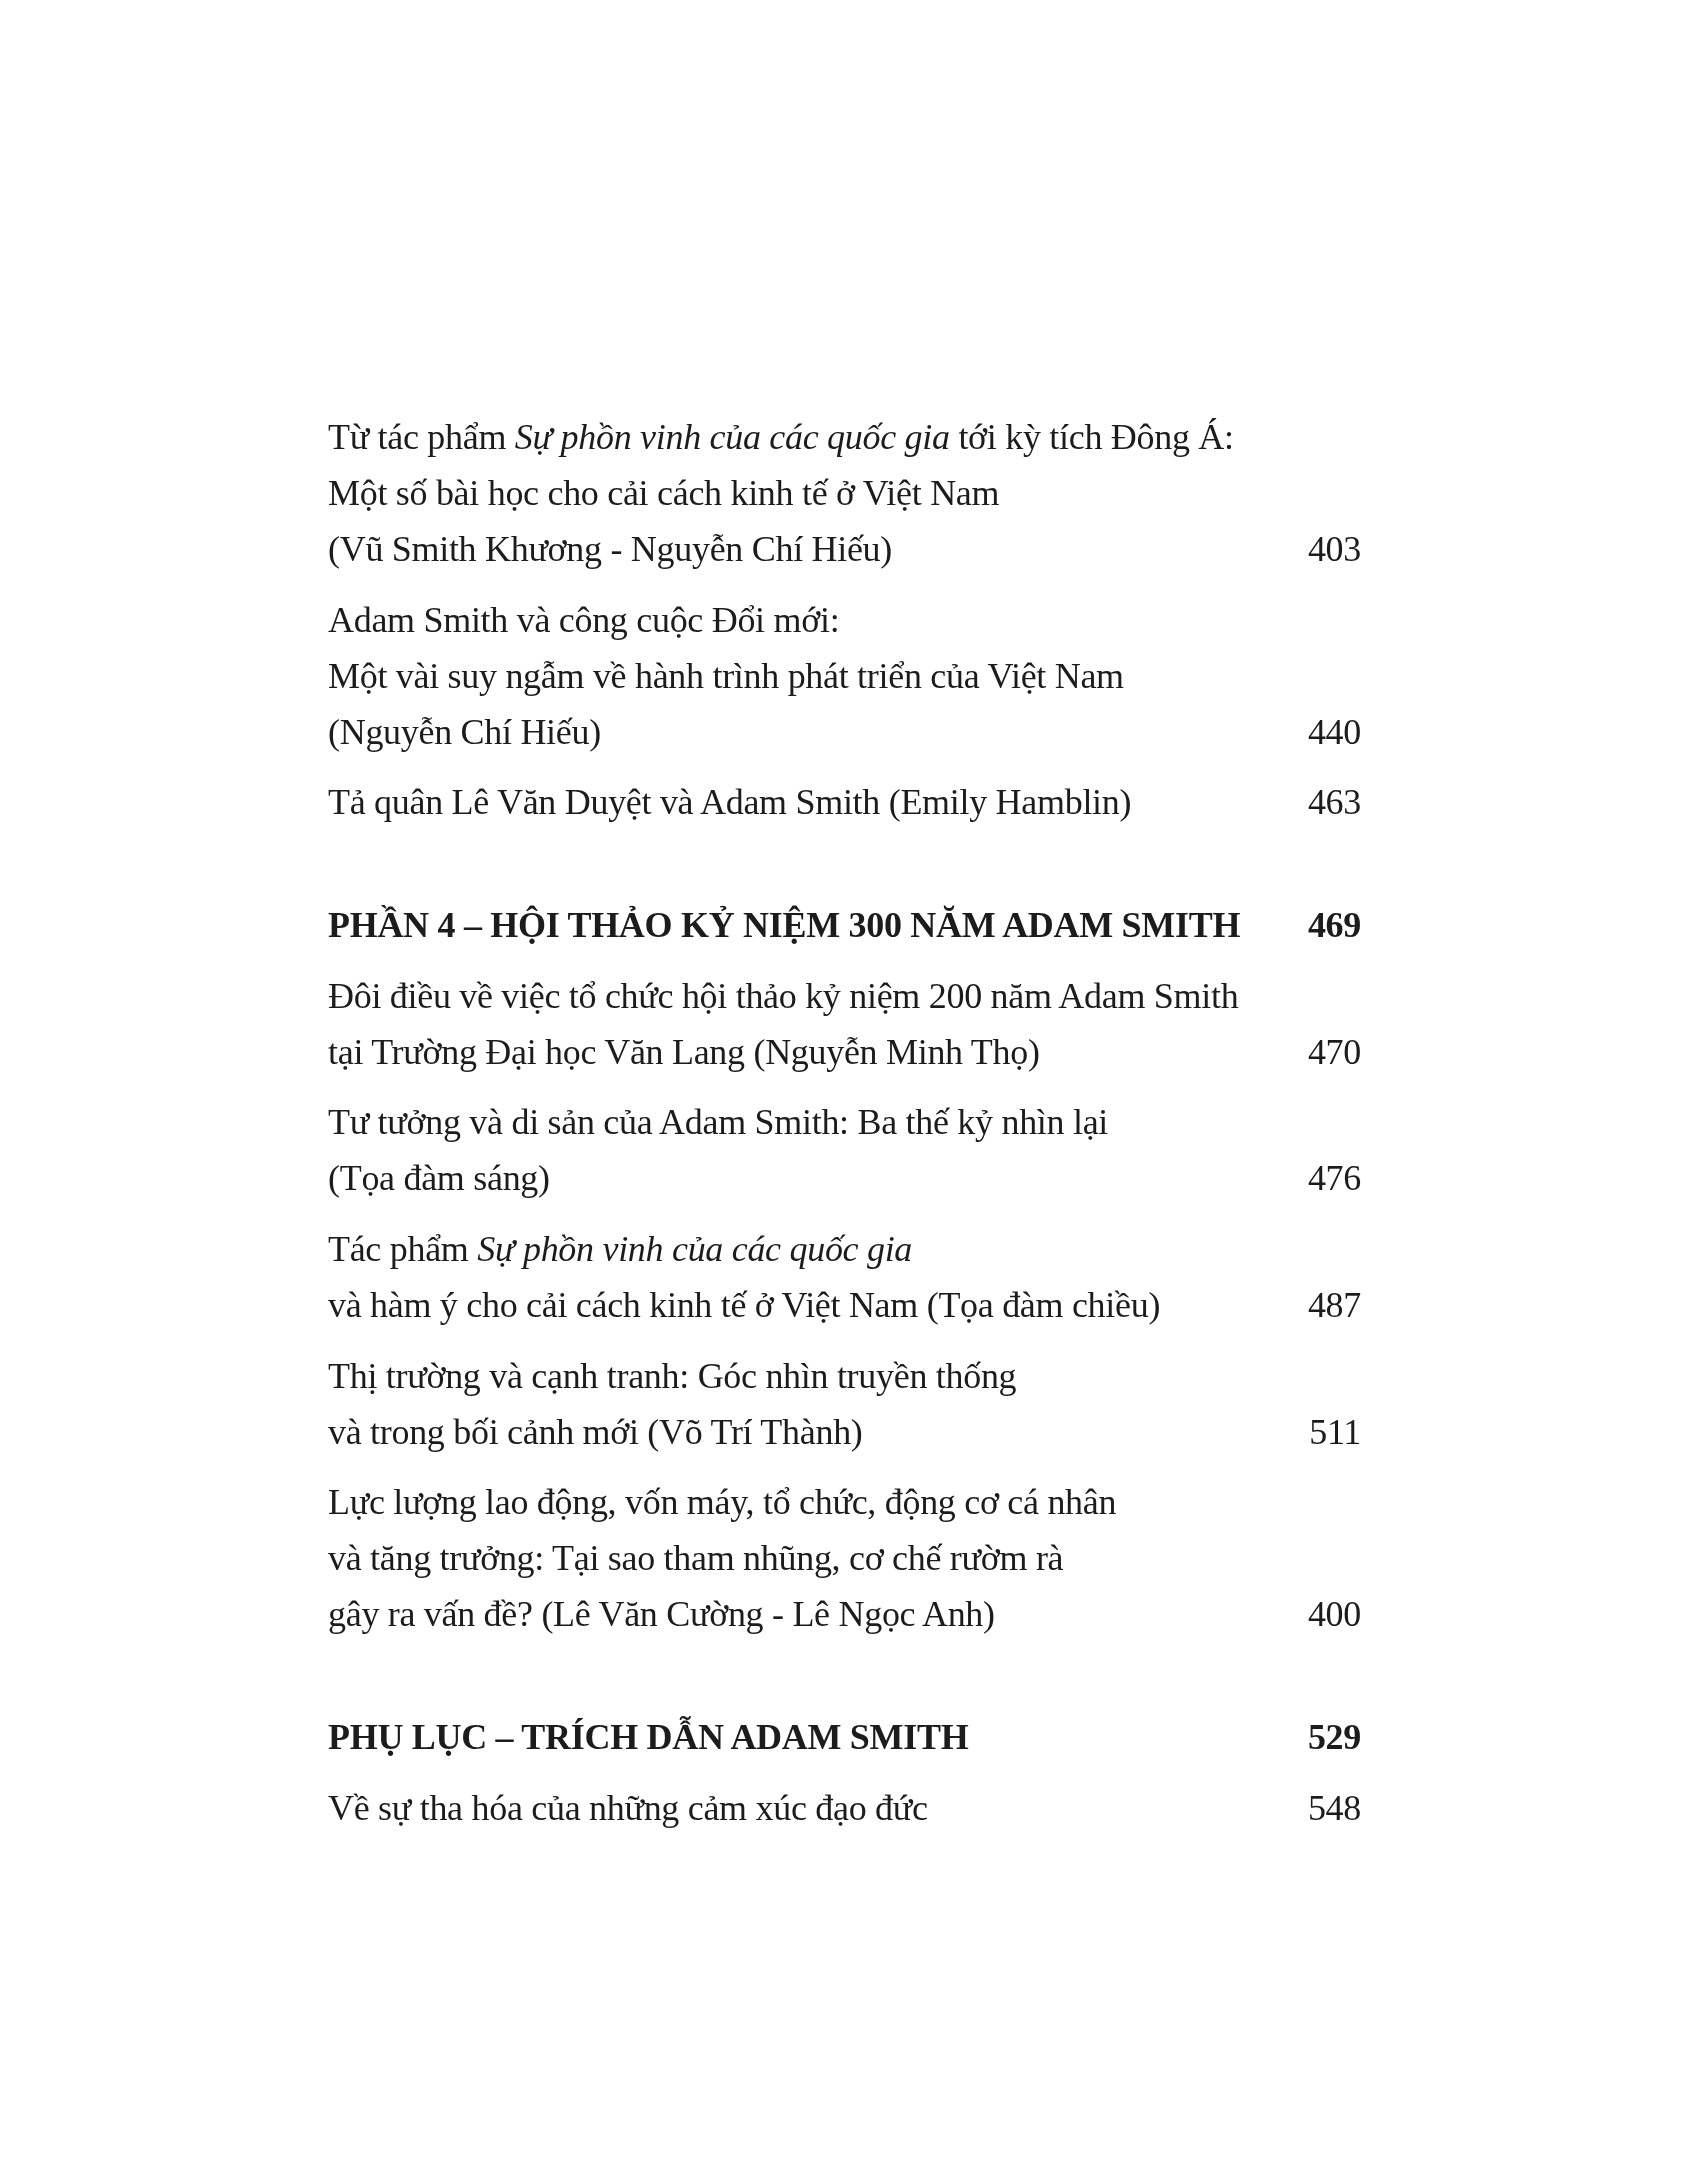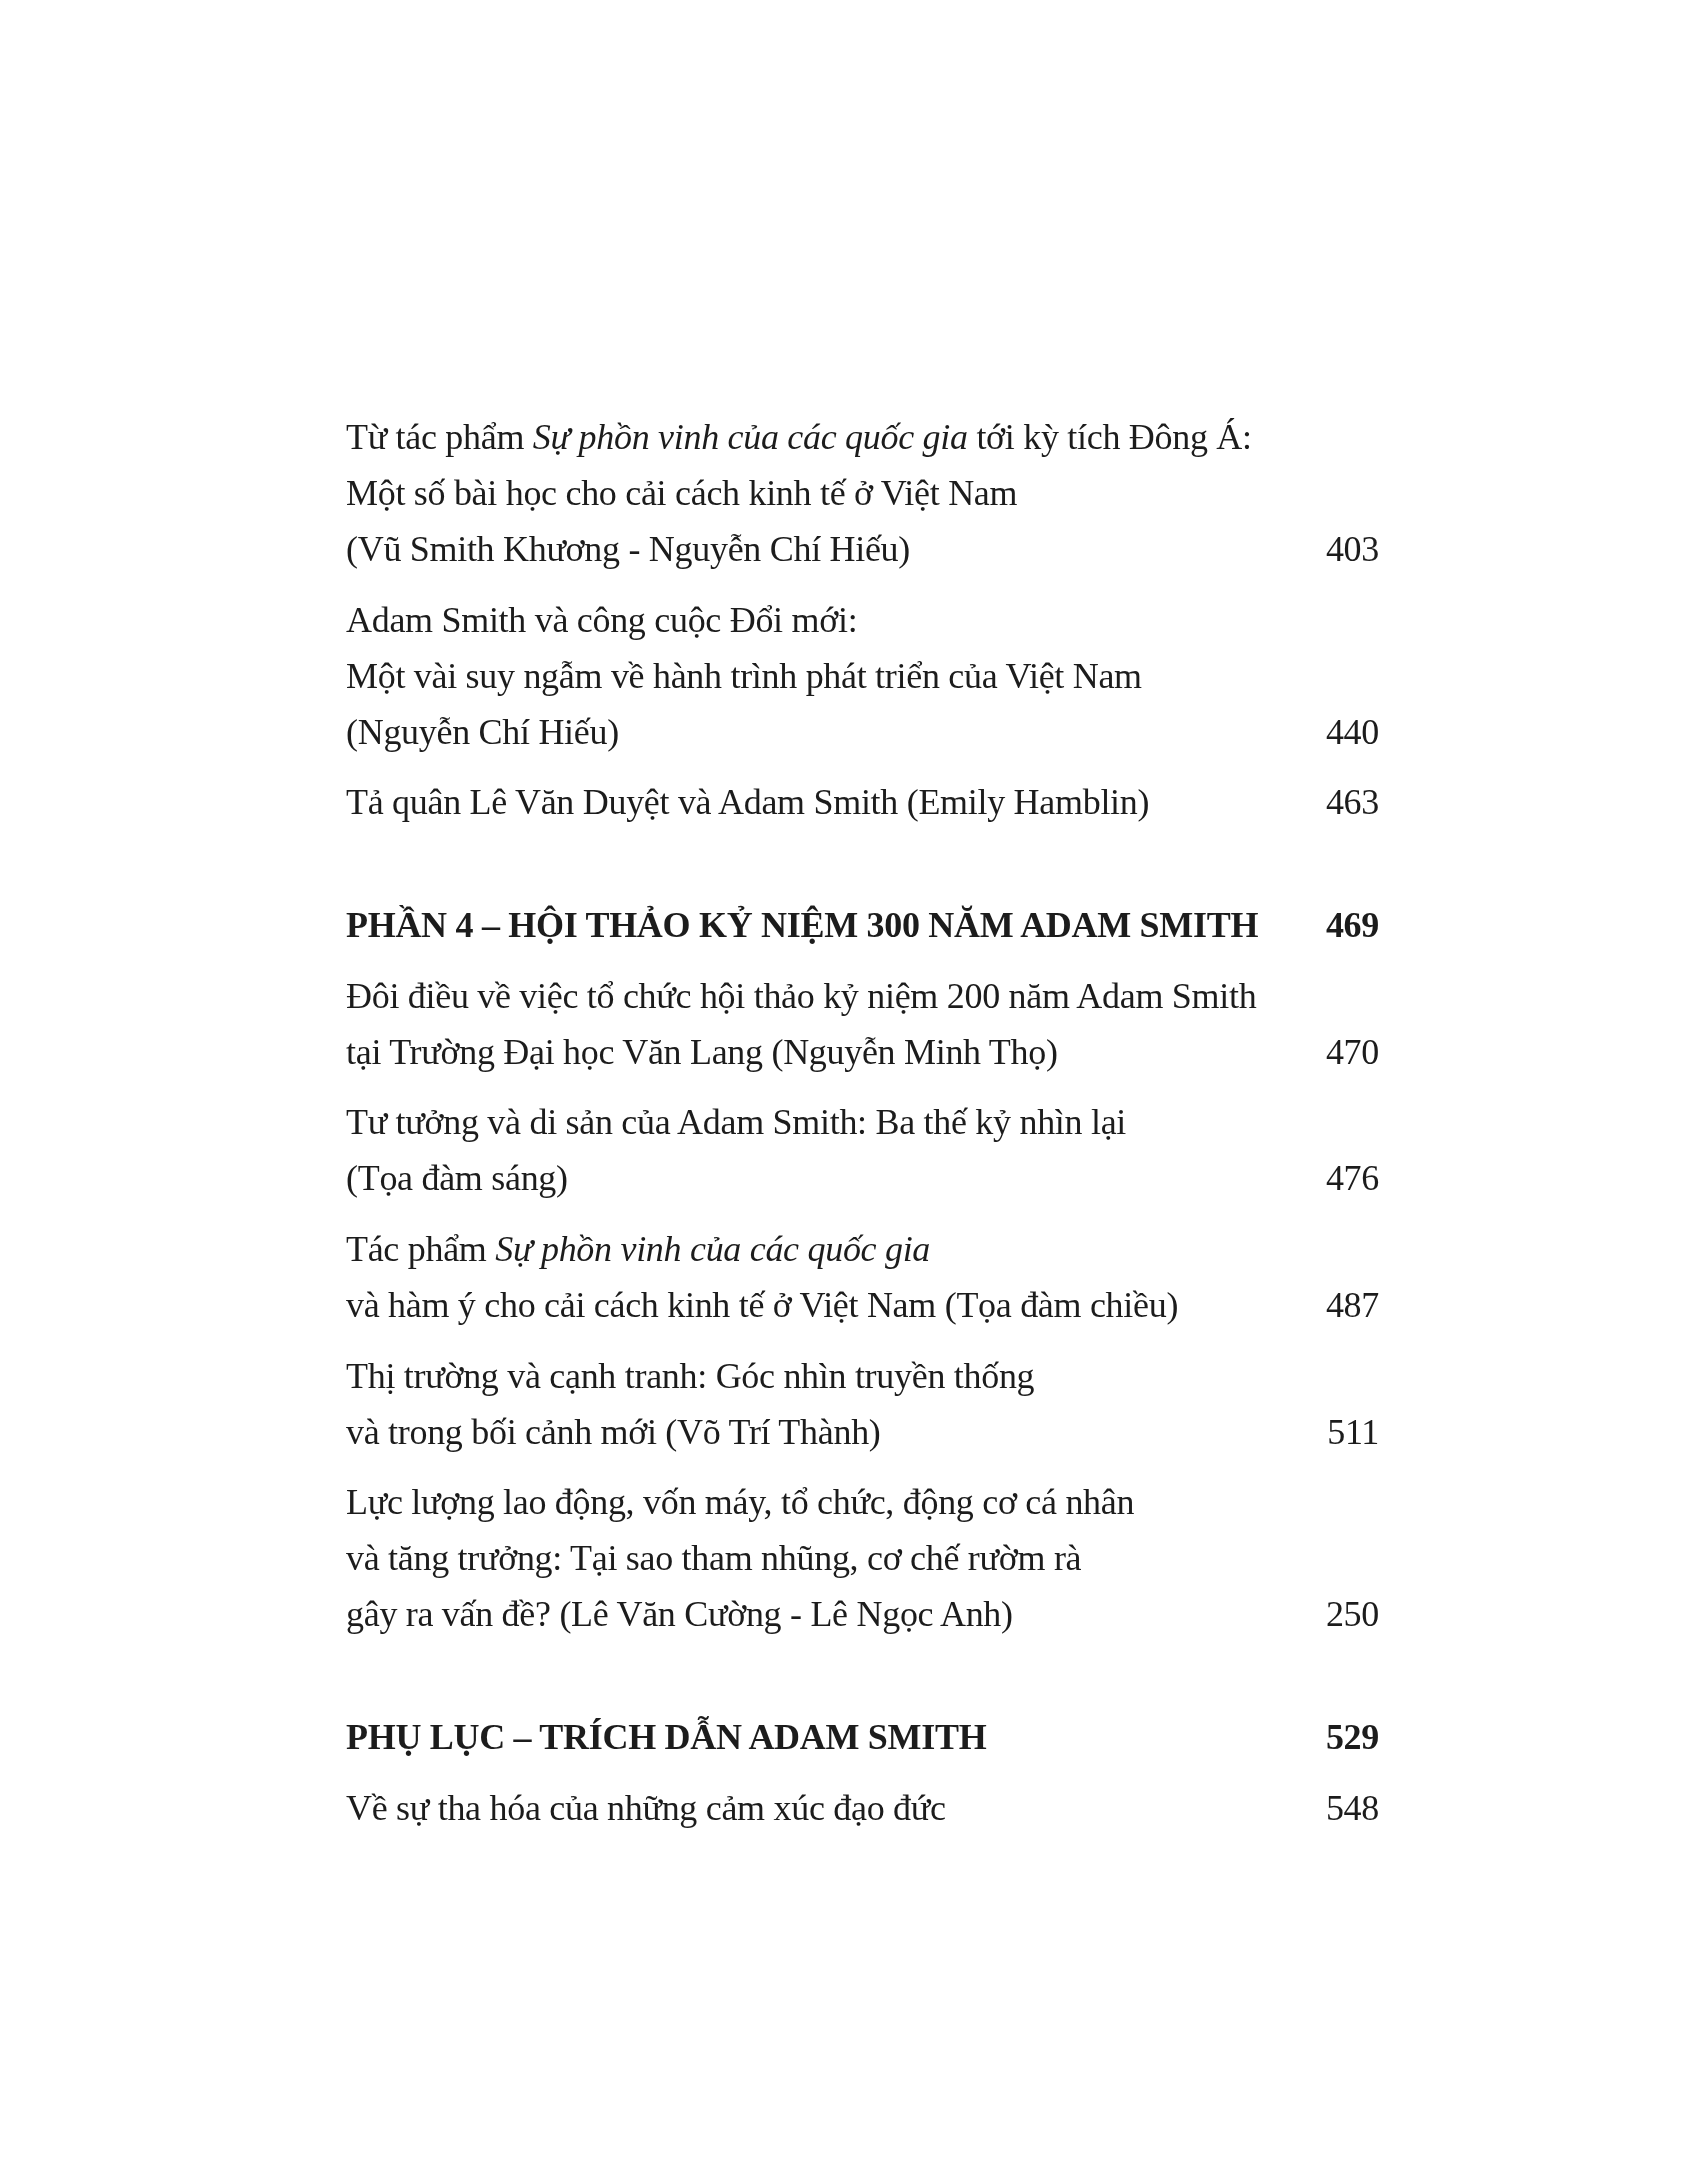--- a/index.html
+++ b/index.html
@@ -10,21 +10,21 @@
     width: 1687px;
     height: 2183px;
     background: #ffffff;
     color: #1c1c1c;
     font-family: "Liberation Serif", "DejaVu Serif", serif;
     position: relative;
     overflow: hidden;
   }
   .toc {
     position: absolute;
-    left: 346px;
+    left: 328px;
     top: 409px;
     width: 1033px;
   }
   .entry { margin-top: 14.6px; }
   .entry:first-child { margin-top: 0; }
   .section-heading {
     margin-top: 67px;
     margin-bottom: 5.3px;
     font-weight: bold;
   }
@@ -131,21 +131,21 @@
 
   <div class="entry">
     <div class="line">
       <span><span>Lực lượng lao động, vốn máy, tổ chức, động cơ cá nhân</span></span>
     </div>
     <div class="line">
       <span><span>và tăng trưởng: Tại sao tham nhũng, cơ chế rườm rà</span></span>
     </div>
     <div class="line">
       <span><span>gây ra vấn đề? (Lê Văn Cường - Lê Ngọc Anh)</span></span>
-      <span class="num">250</span>
+      <span class="num">400</span>
     </div>
   </div>
 
   <div class="section-heading">
     <div class="line">
       <span><span>PHỤ LỤC – TRÍCH DẪN ADAM SMITH</span></span>
       <span class="num">529</span>
     </div>
   </div>
 

